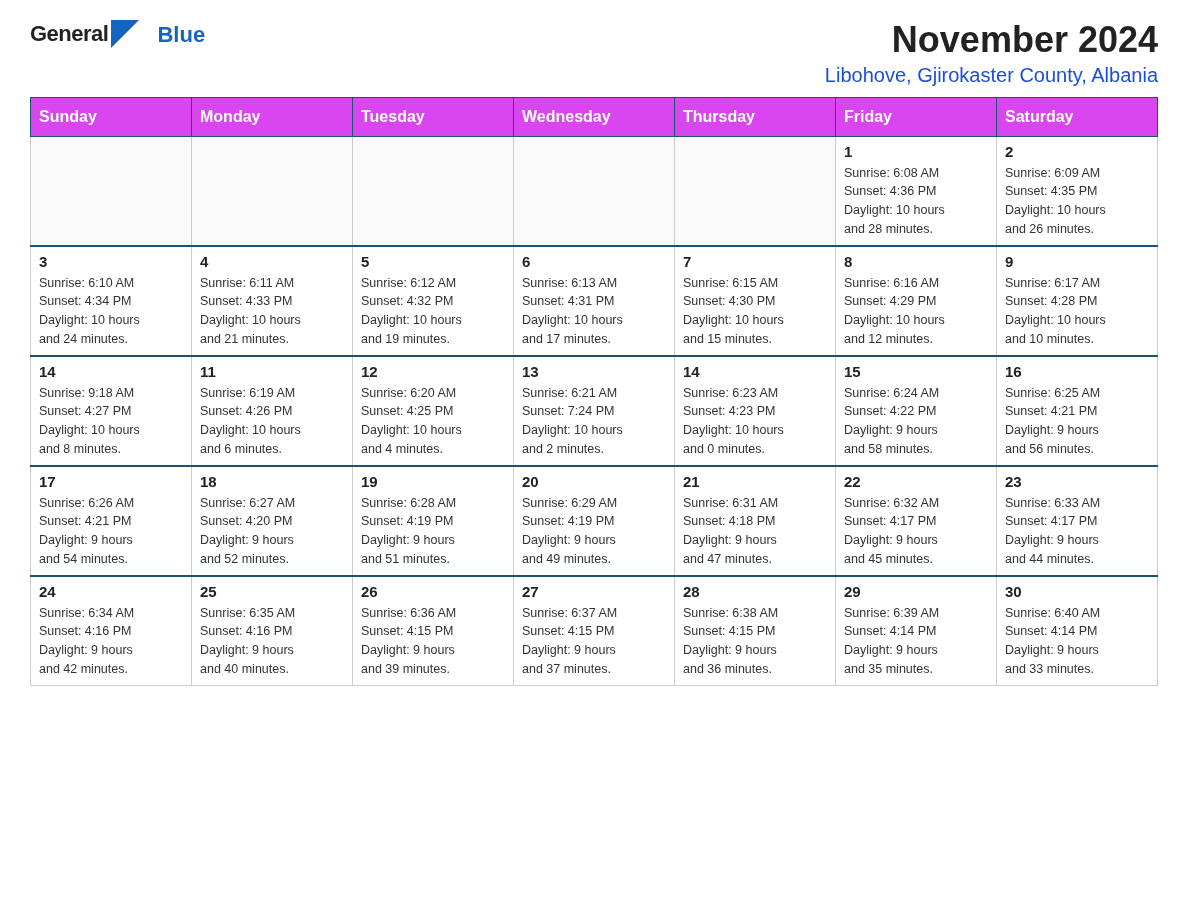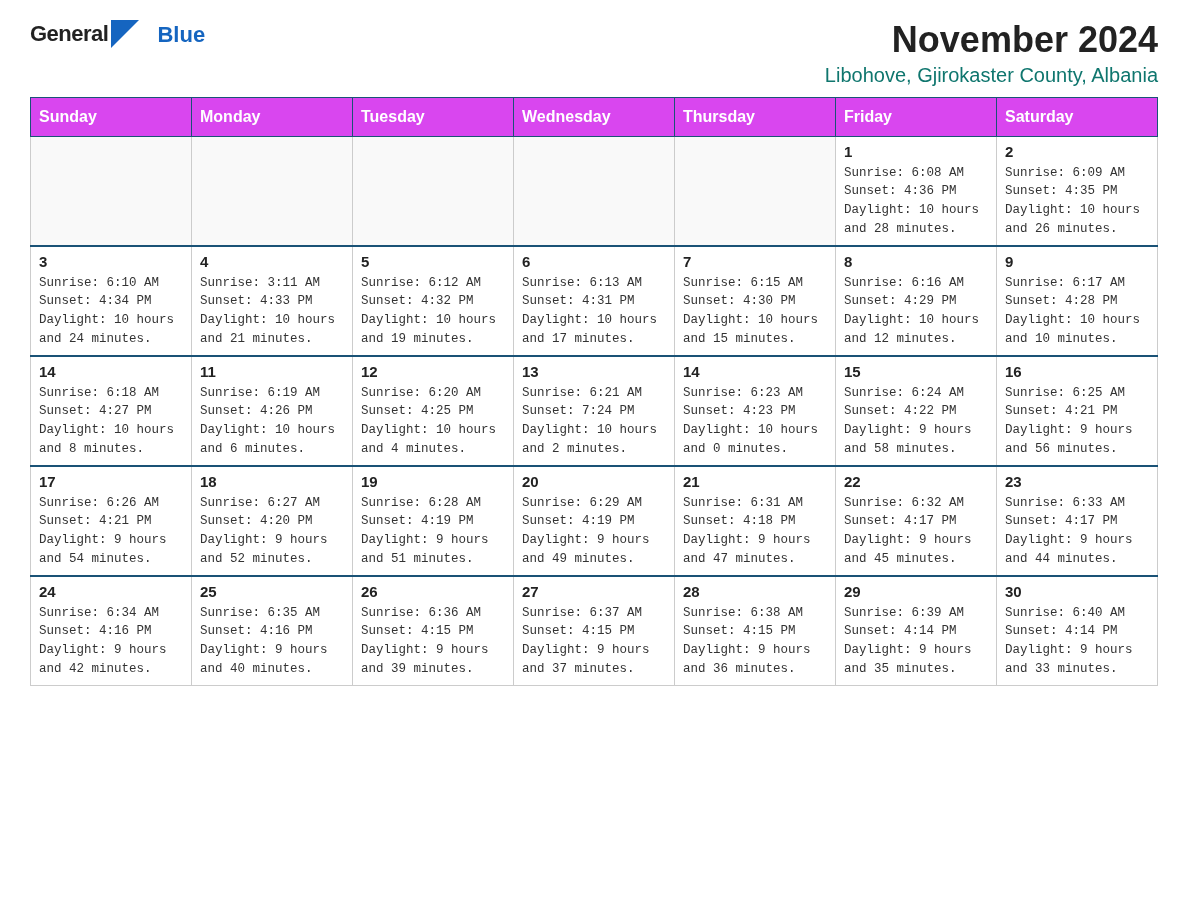--- a/index.html
+++ b/index.html
@@ -47,21 +47,21 @@
       text-align: right;
     }
     .month-title {
       font-size: 36px;
       font-weight: bold;
       color: #222;
       line-height: 1.1;
     }
     .location {
       font-size: 20px;
-      color: #0f766e;
+      color: #1d4ed8;
       margin-top: 4px;
     }
     .calendar {
       width: 100%;
       border-collapse: collapse;
       margin-top: 10px;
     }
     .calendar th {
       background: #d946ef;
       color: #fff;
@@ -86,21 +86,20 @@
     .day-number {
       font-size: 15px;
       font-weight: bold;
       color: #222;
       margin-bottom: 4px;
     }
     .day-info {
       font-size: 12.5px;
       line-height: 1.5;
       color: #333;
-      font-family: Liberation Mono, monospace;
     }
     .row-divider td {
       border-top: 2px solid #1a5276;
     }
     
     .logo-svg {
       margin-left: 3px;
     }
   </style>
 </head>
@@ -161,21 +160,21 @@
       <tr class="row-divider">
         <td>
           <div class="day-number">3</div>
           <div class="day-info" style="white-space: pre-line;">Sunrise: 6:10 AM
 Sunset: 4:34 PM
 Daylight: 10 hours
 and 24 minutes.</div>
         </td>
         <td>
           <div class="day-number">4</div>
-          <div class="day-info" style="white-space: pre-line;">Sunrise: 3:11 AM
+          <div class="day-info" style="white-space: pre-line;">Sunrise: 6:11 AM
 Sunset: 4:33 PM
 Daylight: 10 hours
 and 21 minutes.</div>
         </td>
         <td>
           <div class="day-number">5</div>
           <div class="day-info" style="white-space: pre-line;">Sunrise: 6:12 AM
 Sunset: 4:32 PM
 Daylight: 10 hours
 and 19 minutes.</div>
@@ -205,21 +204,21 @@
           <div class="day-number">9</div>
           <div class="day-info" style="white-space: pre-line;">Sunrise: 6:17 AM
 Sunset: 4:28 PM
 Daylight: 10 hours
 and 10 minutes.</div>
         </td>
       </tr>
       <tr class="row-divider">
         <td>
           <div class="day-number">14</div>
-          <div class="day-info" style="white-space: pre-line;">Sunrise: 6:18 AM
+          <div class="day-info" style="white-space: pre-line;">Sunrise: 9:18 AM
 Sunset: 4:27 PM
 Daylight: 10 hours
 and 8 minutes.</div>
         </td>
         <td>
           <div class="day-number">11</div>
           <div class="day-info" style="white-space: pre-line;">Sunrise: 6:19 AM
 Sunset: 4:26 PM
 Daylight: 10 hours
 and 6 minutes.</div>

